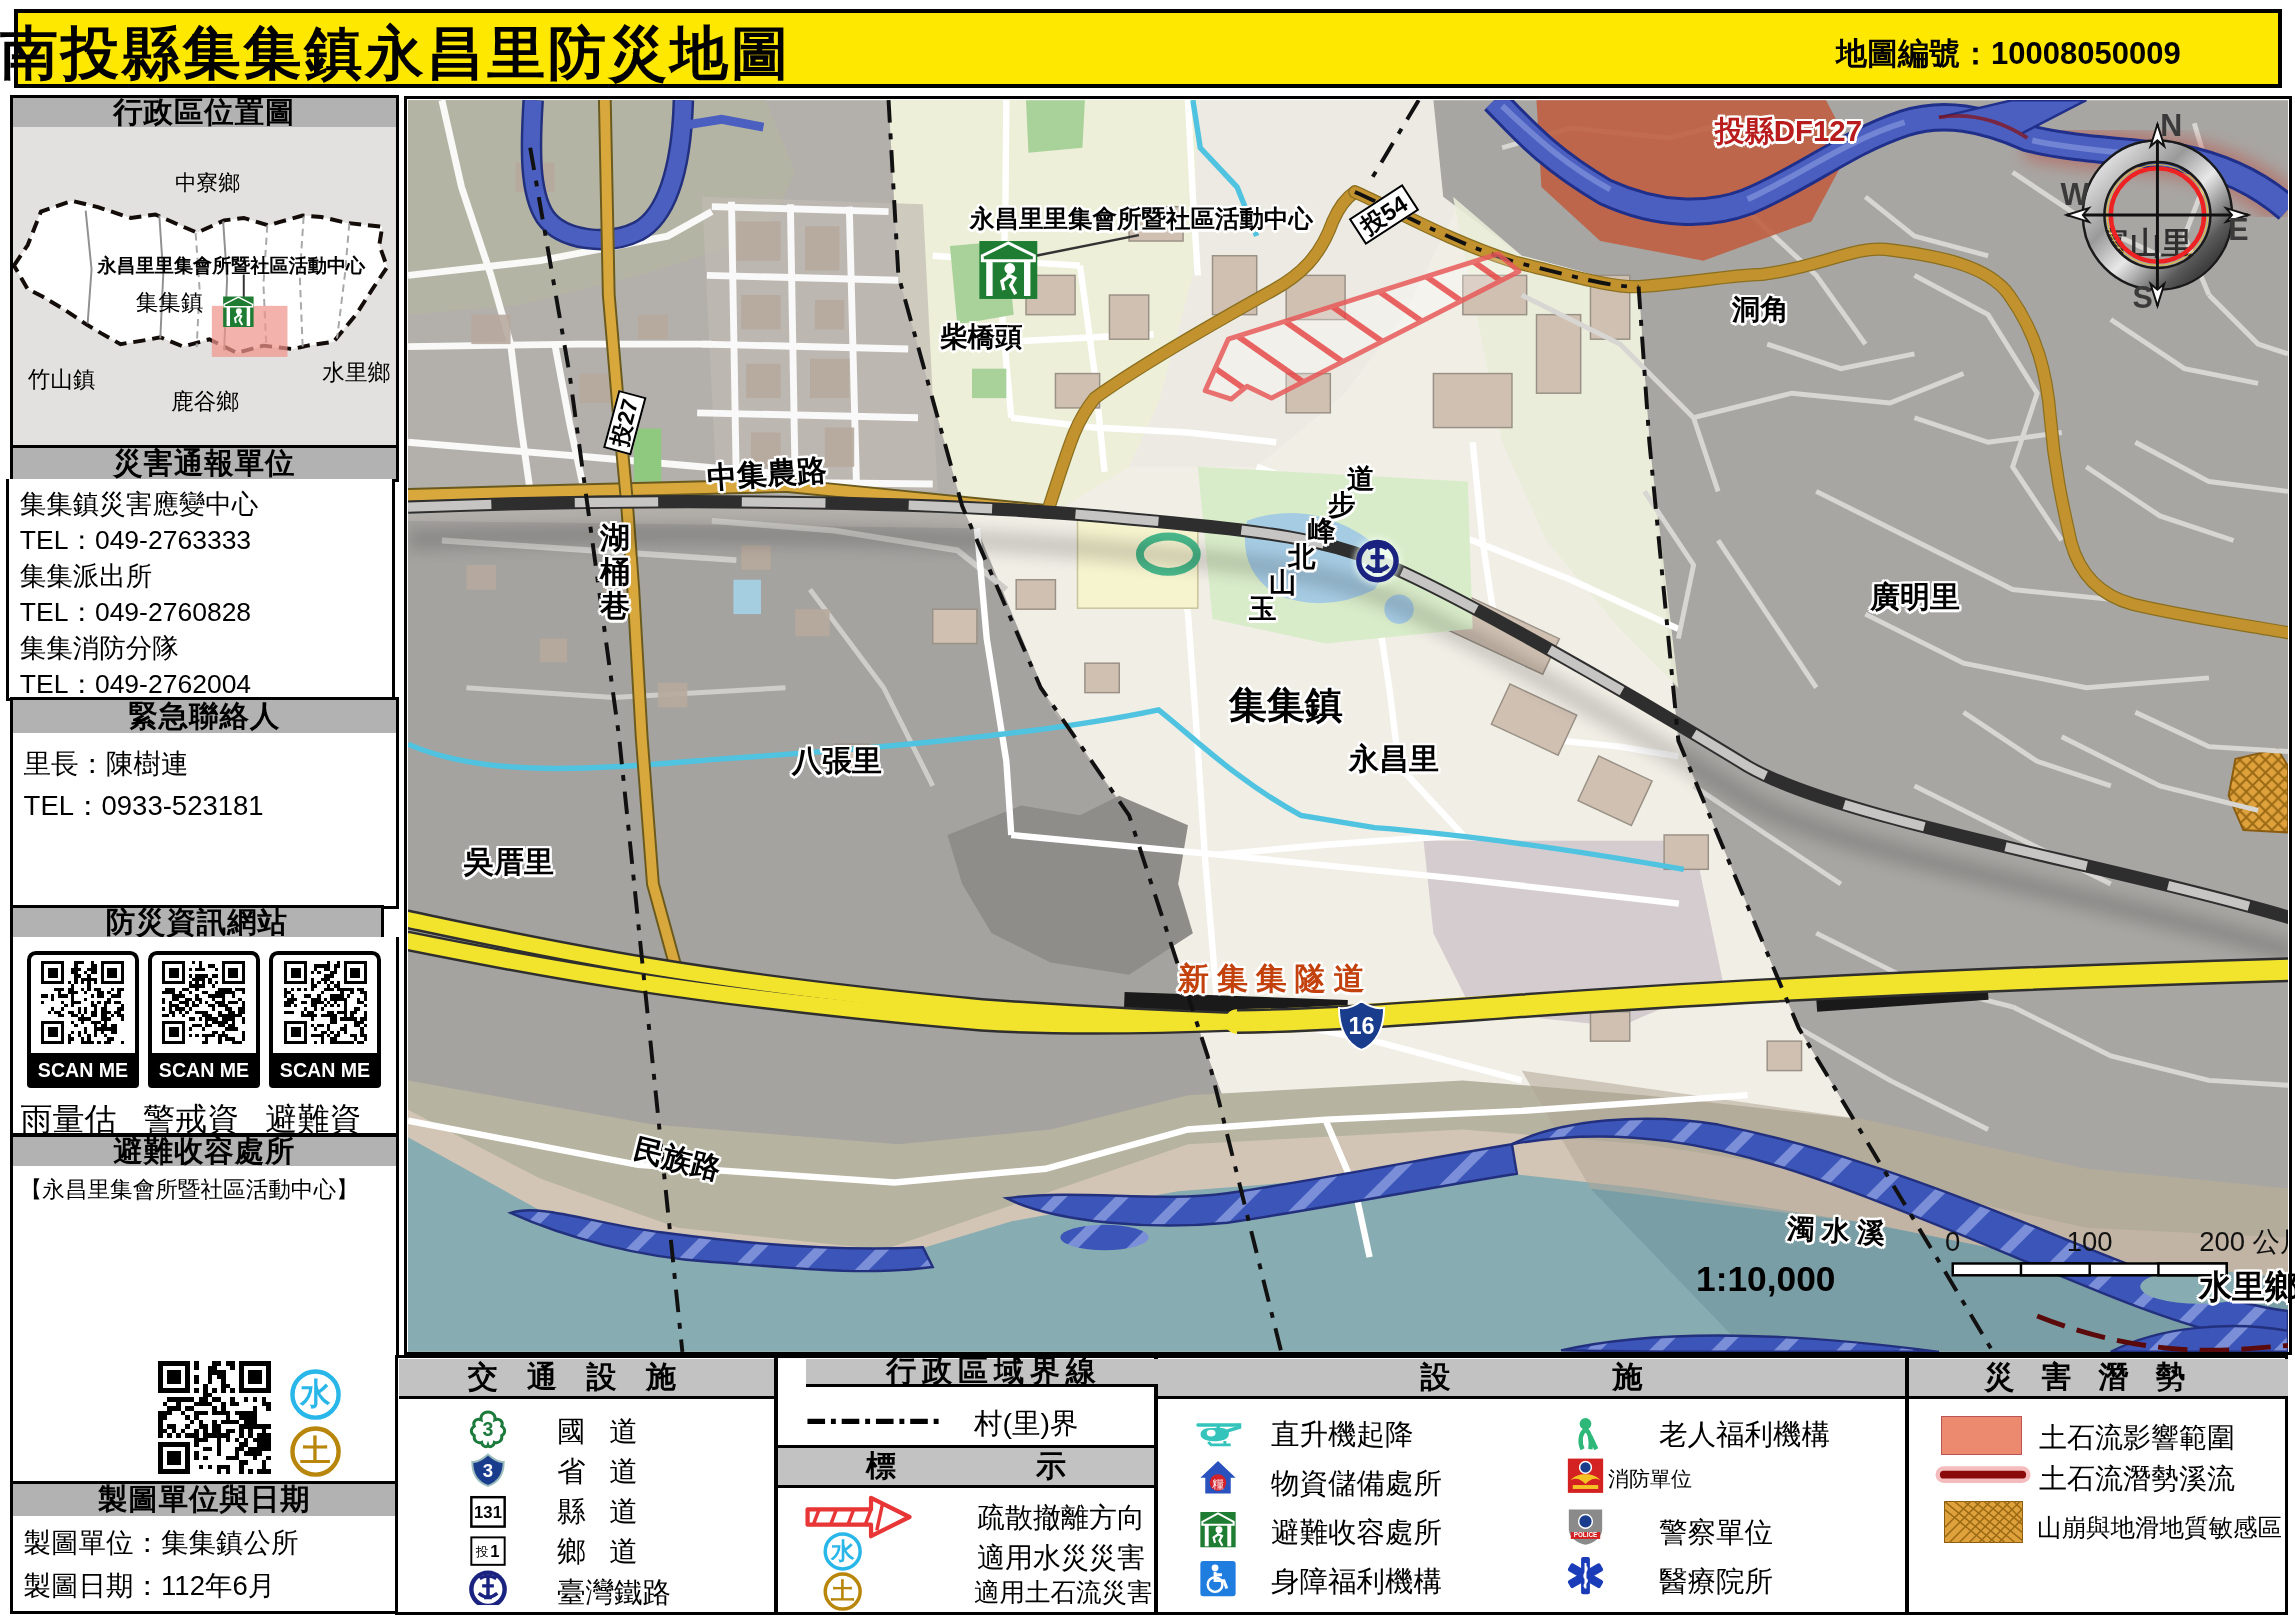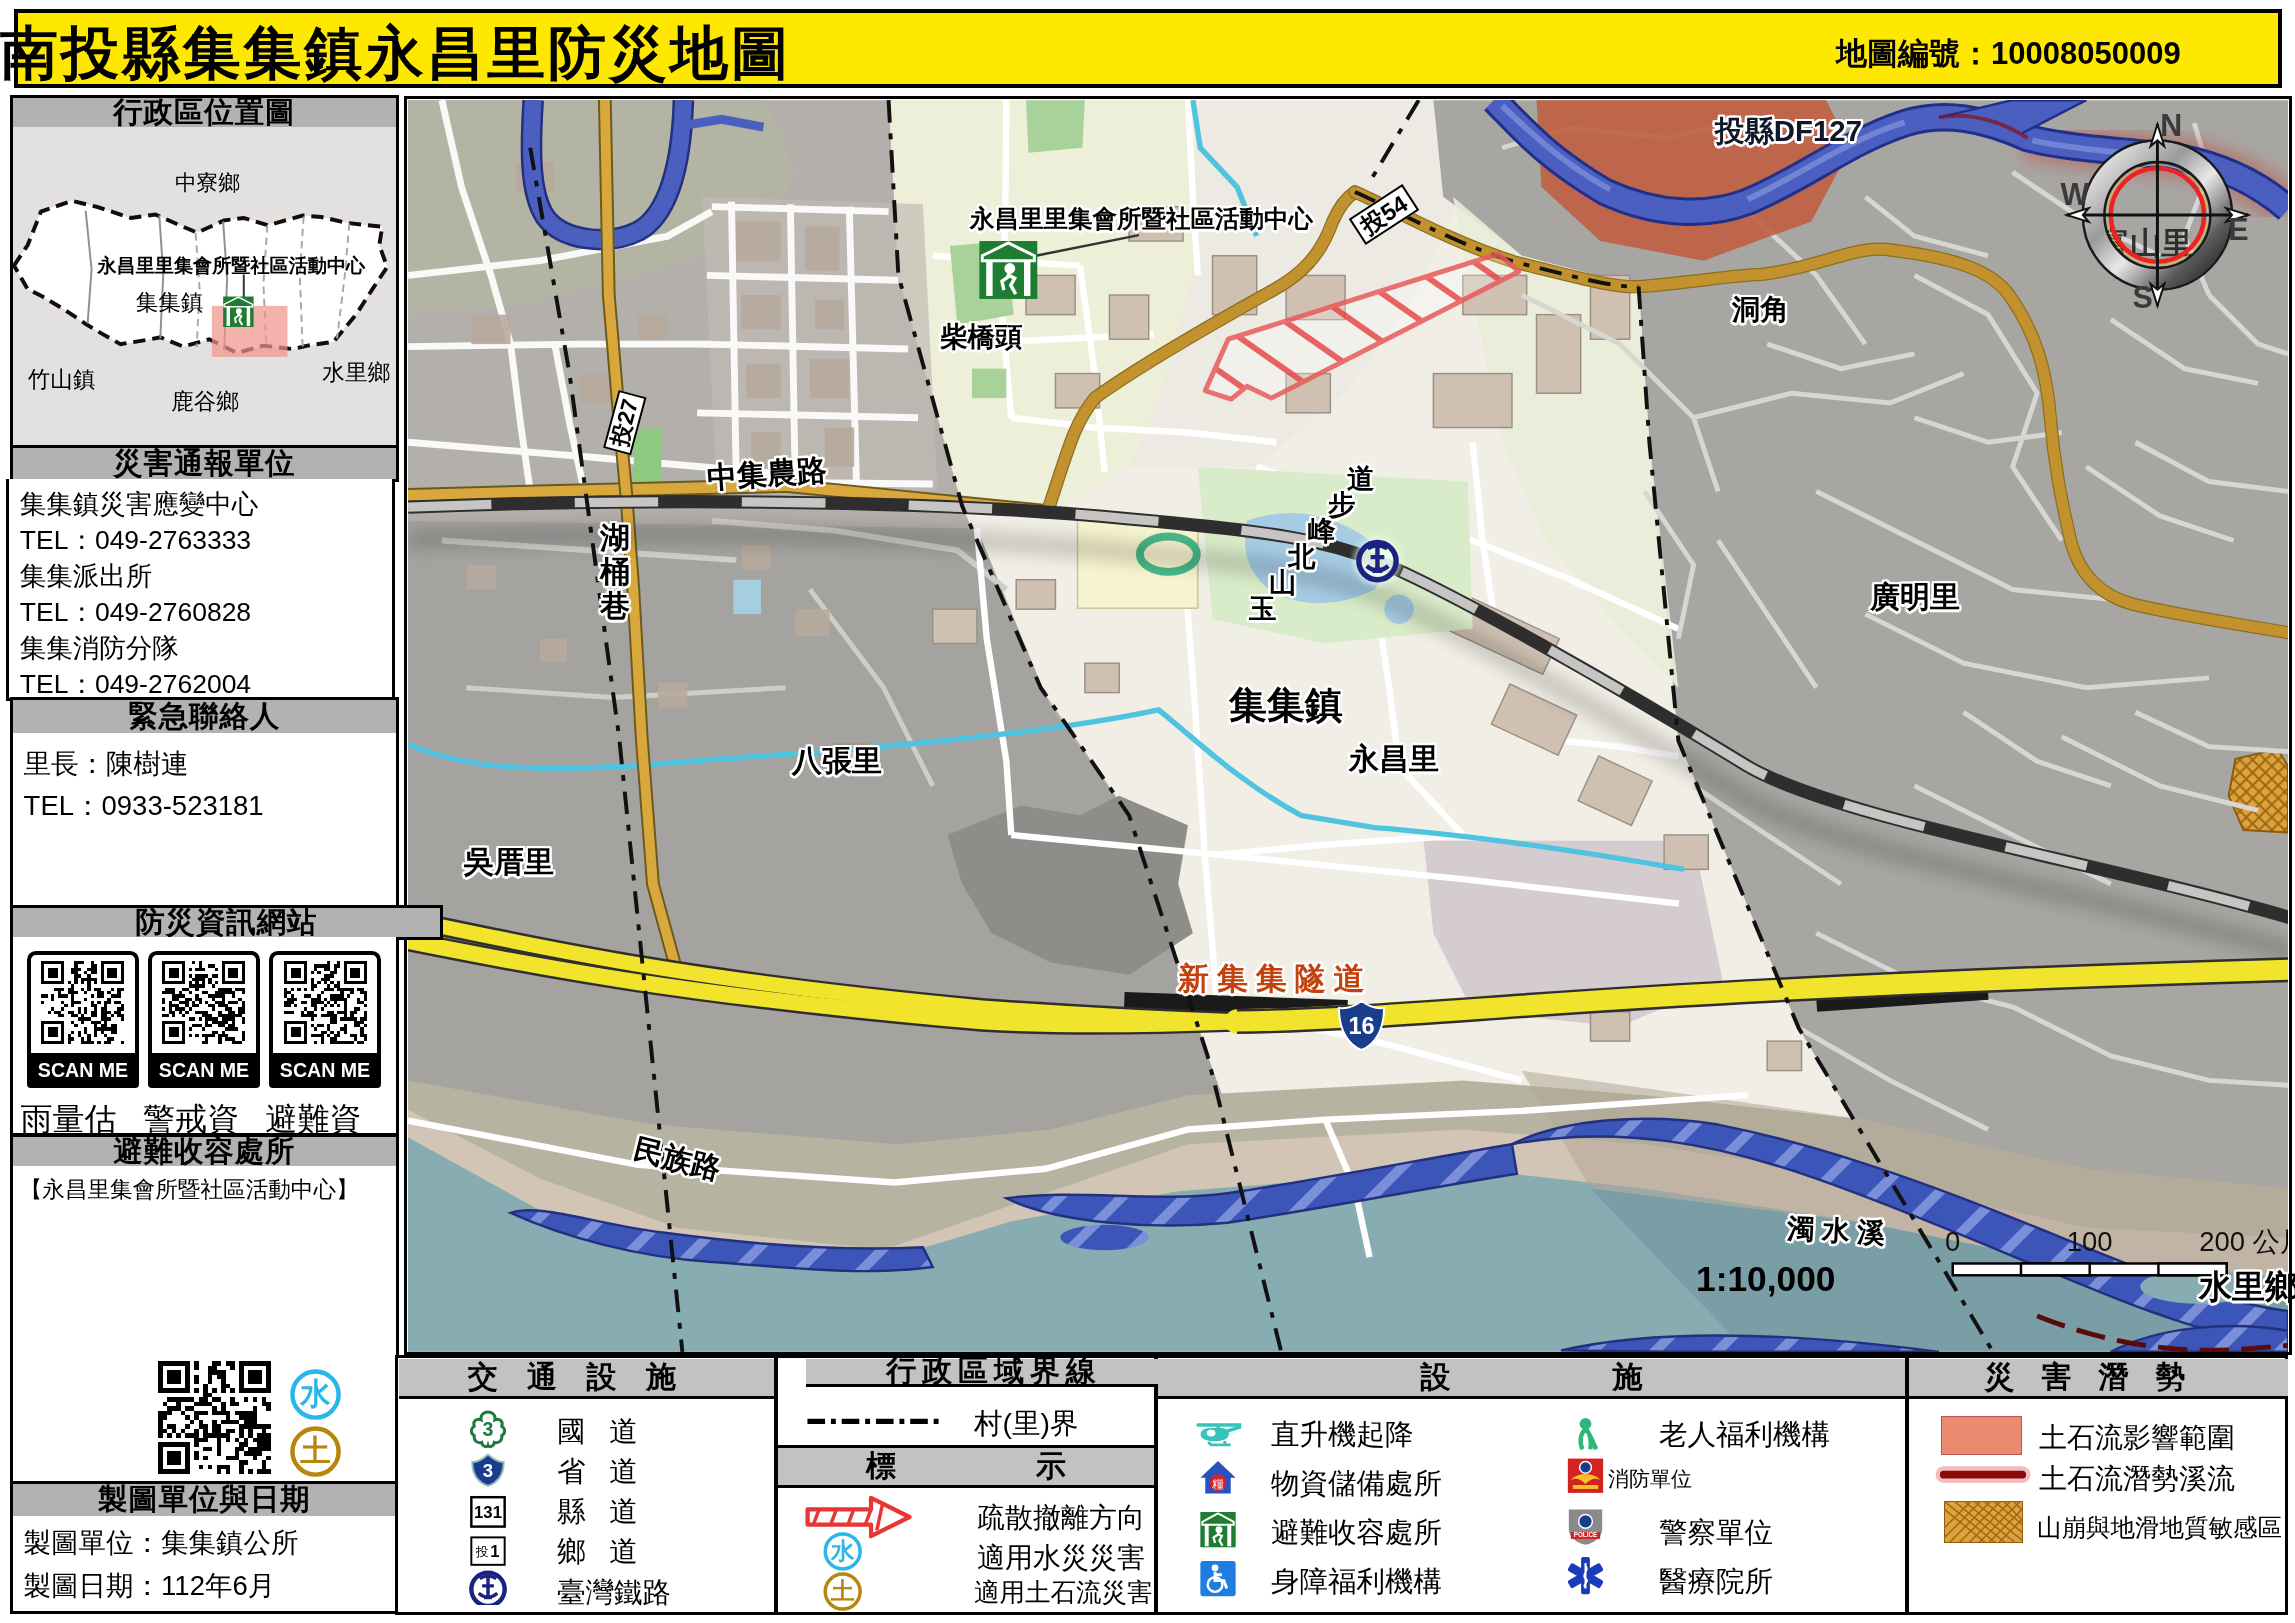--- a/index.html
+++ b/index.html
@@ -313,21 +313,21 @@
 <rect x="4117" y="2573" width="140" height="24" fill="#fff" stroke="#000" stroke-width="5"></rect>
 <rect x="4397" y="2573" width="139" height="24" fill="#fff" stroke="#000" stroke-width="5"></rect>
 <text x="3978" y="2548" font-size="56" text-anchor="middle" fill="#111">0</text>
 <text x="4257" y="2548" font-size="56" text-anchor="middle" fill="#111">100</text>
 <text x="4480" y="2548" font-size="56" fill="#111">200 公尺</text>
 </g>
 <text x="3455" y="2630" font-size="72" font-weight="bold" fill="#000">1:10,000</text>
 </svg>
 <div class="maplab halo" style="left:970px;top:202px;font-size:24.5px;font-weight:bold;color:#000;">永昌里里集會所暨社區活動中心</div>
 <div class="maplab halo" style="left:940px;top:319px;font-size:27.5px;font-weight:bold;color:#000;">柴橋頭</div>
-<div class="maplab halo" style="left:1715px;top:112px;font-size:29.4px;font-weight:bold;color:#0f172a;">投縣DF127</div>
+<div class="maplab halo" style="left:1715px;top:112px;font-size:29.4px;font-weight:bold;color:#b91c1c;">投縣DF127</div>
 <div class="maplab halo" style="left:1732px;top:291px;font-size:28.5px;font-weight:bold;color:#000;">洞角</div>
 <div class="maplab halo" style="left:1870px;top:577px;font-size:30px;font-weight:bold;color:#000;">廣明里</div>
 <div class="maplab halo" style="left:1229px;top:680px;font-size:38px;font-weight:bold;color:#000;">集集鎮</div>
 <div class="maplab halo" style="left:1349px;top:739px;font-size:30px;font-weight:bold;color:#000;">永昌里</div>
 <div class="maplab halo" style="left:768px;top:741px;font-size:30px;font-weight:bold;color:#000;margin-left:24px;">八張里</div>
 <div class="maplab halo" style="left:464px;top:842px;font-size:30px;font-weight:bold;color:#000;">吳厝里</div>
 <div class="maplab halo" style="left:600px;top:521px;font-size:30px;font-weight:bold;line-height:34px">湖<br>桶<br>巷</div>
 <div class="maplab halo" style="left:707px;top:454px;font-size:30px;font-weight:bold;color:#000;transform:rotate(-4deg);">中集農路</div>
 <div class="maplab halo" style="left:1178px;top:958px;font-size:31px;font-weight:bold;color:#c2410c;letter-spacing:7.9px;">新集集隧道</div>
 <div class="maplab halo" style="left:633px;top:1140px;font-size:29.4px;font-weight:bold;color:#000;transform:rotate(14deg);">民族路</div>
@@ -377,21 +377,21 @@
 <text x="30" y="530" font-size="46" fill="#000">竹山鎮</text>
 <text x="322" y="575" font-size="46" fill="#000">鹿谷鄉</text>
 <text x="630" y="515" font-size="46" fill="#000">水里鄉</text>
 </svg></div>
 <div class="hdr" style="left:9.8px;top:445px;width:389px;height:37px;font-size:29.4px;letter-spacing:1px">災害通報單位</div>
 <div class="box" style="left:6px;top:479px;width:389px;height:222px;border-top:none;
 font-size:26.5px;line-height:36px;padding:6.9px 0 0 10.8px">集集鎮災害應變中心<br>TEL：049-2763333<br>集集派出所<br>TEL：049-2760828<br>集集消防分隊<br>TEL：049-2762004</div>
 <div class="hdr" style="left:9.8px;top:697px;width:389px;height:39px;font-size:29.4px;letter-spacing:1px">緊急聯絡人</div>
 <div class="box" style="left:9.8px;top:733px;width:389px;height:176px;border-top:none;
 font-size:27.5px;line-height:42px;padding:9.8px 0 0 10.8px">里長：陳樹連<br>TEL：0933-523181</div>
-<div class="hdr" style="left:9.8px;top:905px;width:433px;height:35px;font-size:29.4px;letter-spacing:1px">防災資訊網站</div>
+<div class="hdr" style="left:9.8px;top:905px;width:374px;height:35px;font-size:29.4px;letter-spacing:1px">防災資訊網站</div>
 <div class="box" style="left:9.8px;top:937px;width:389px;height:199px;border-top:none"></div>
 <div class="abs" style="left:27px;top:951px;width:112px;height:137px;background:#fff;border:4.9px solid #000;border-radius:8.8px;overflow:hidden"></div>
 <svg class="" style="position:absolute;left:41px;top:961px" width="83" height="83" viewBox="0 0 25 25" shape-rendering="crispEdges">
     <g fill="#000">
       <rect x="0" y="0" width="7" height="1"></rect>
       <rect x="10" y="0" width="3" height="1"></rect>
       <rect x="15" y="0" width="1" height="1"></rect>
       <rect x="18" y="0" width="7" height="1"></rect>
       <rect x="0" y="1" width="1" height="1"></rect>
       <rect x="6" y="1" width="1" height="1"></rect>

